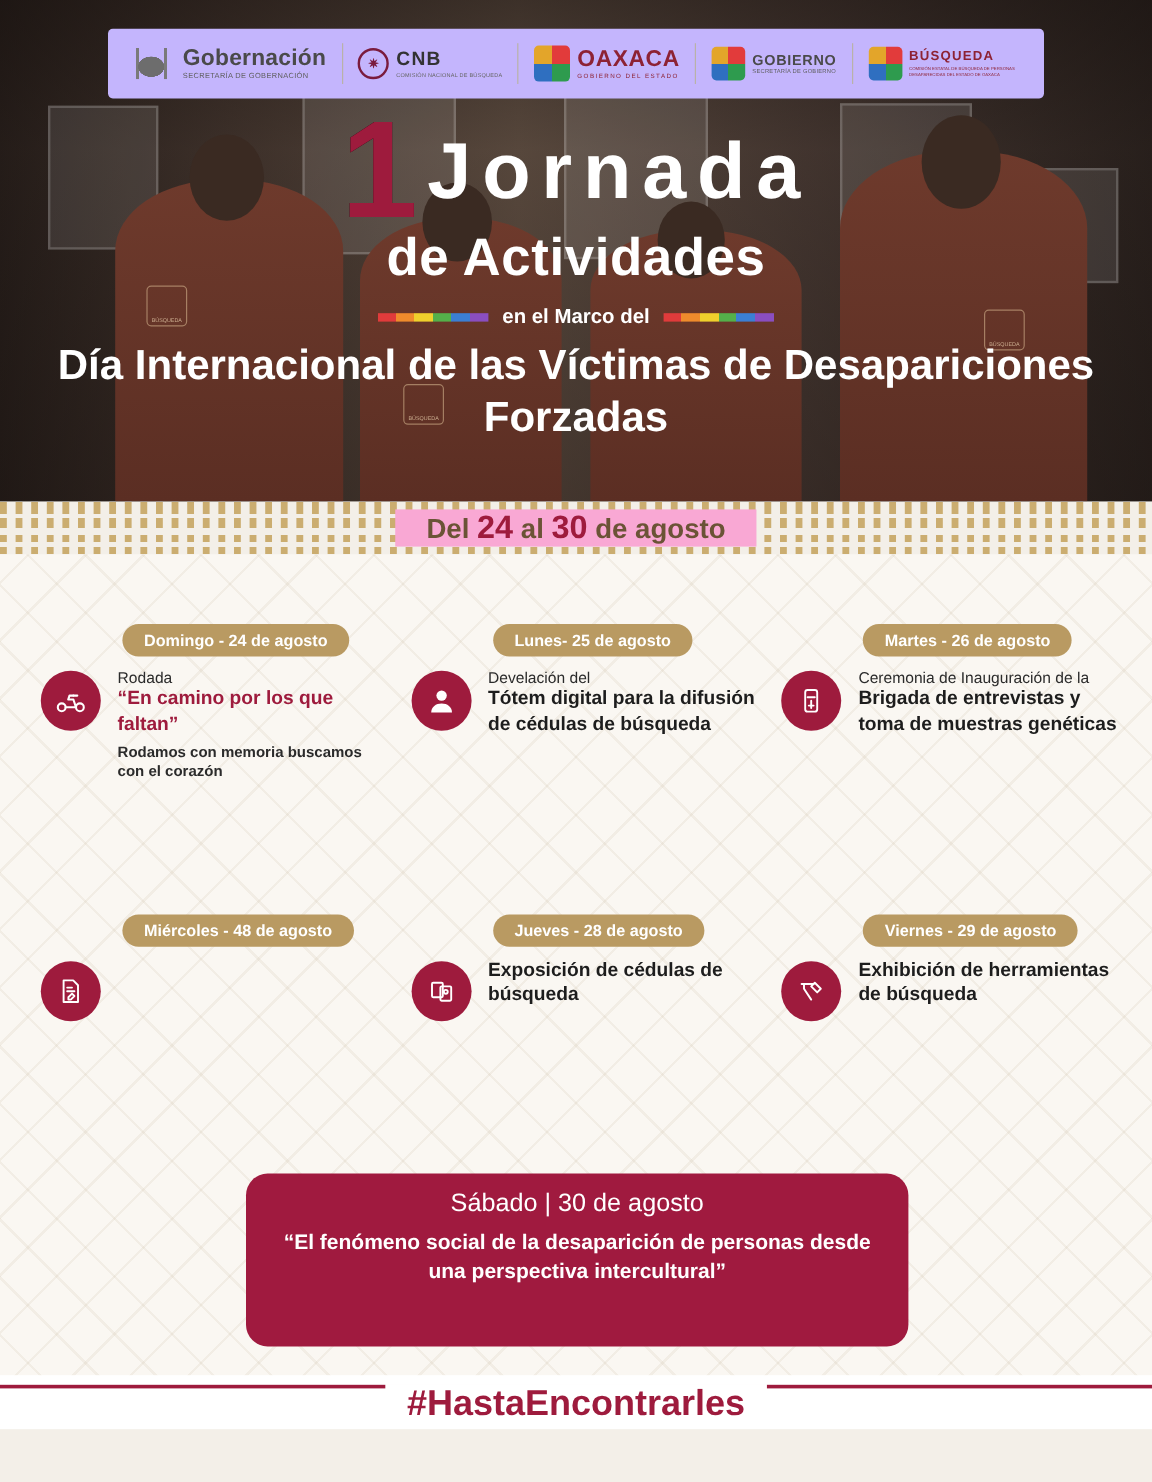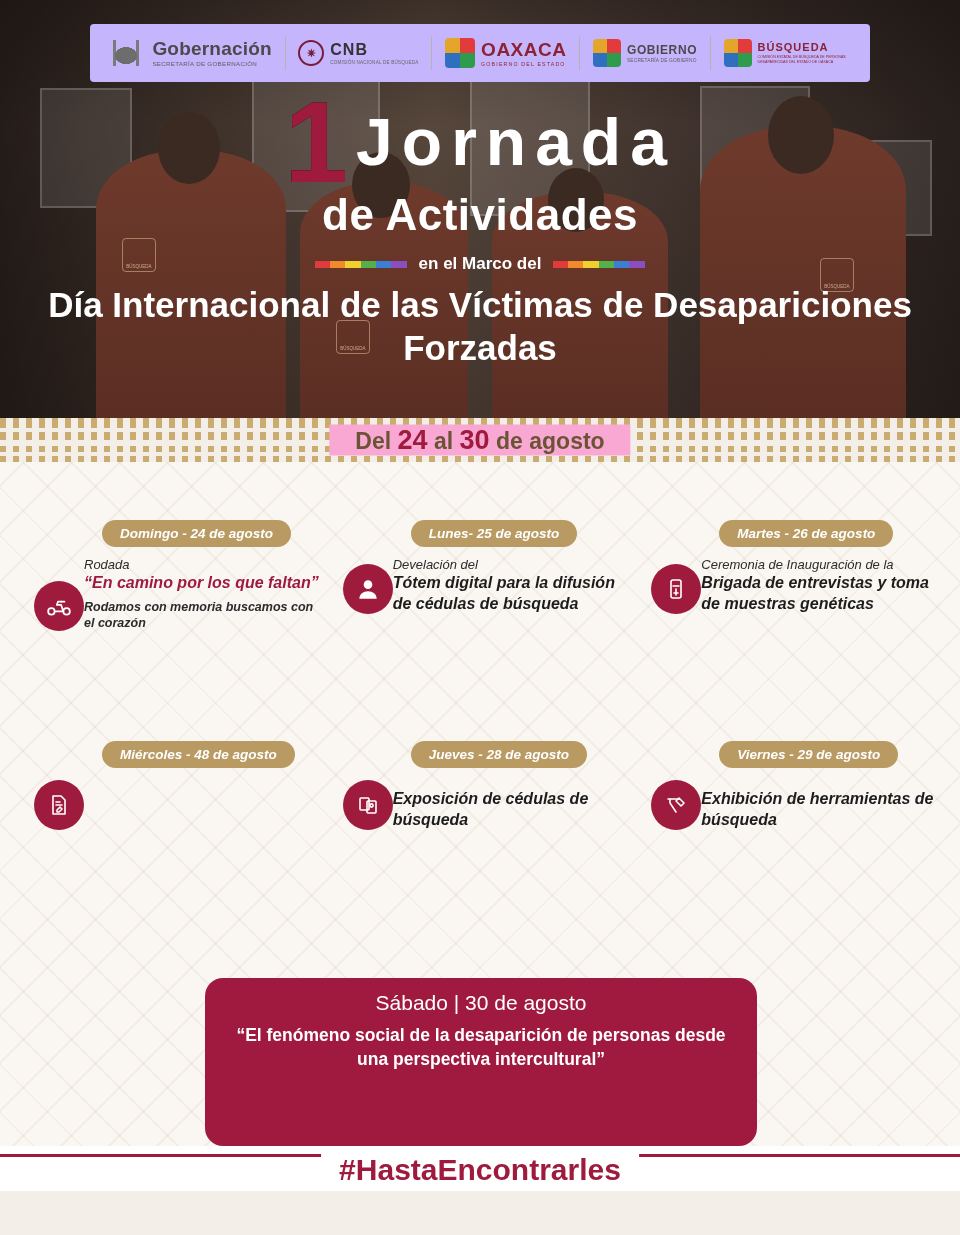--- a/index.html
+++ b/index.html
@@ -178,21 +178,20 @@
 
   
   .main {
     position: absolute;
     top: 462px; left: 0;
     width: 960px; height: 700px;
     background-color: #faf7f2;
     background-image:
       repeating-linear-gradient(45deg, rgba(200,185,160,.16) 0 2px, transparent 2px 34px),
       repeating-linear-gradient(-45deg, rgba(200,185,160,.16) 0 2px, transparent 2px 34px);
-    font-style: italic;
   }
   .grid {
     position: absolute;
     top: 58px; left: 26px;
     width: 916px;
     display: grid;
     grid-template-columns: repeat(3, 1fr);
     row-gap: 110px;
     column-gap: 10px;
   }
@@ -201,21 +200,21 @@
     display: inline-block;
     background: #b99a62;
     color: #ffffff;
     font-size: 13.5px; font-weight: bold;
     padding: 6px 18px;
     border-radius: 14px;
     margin-left: 68px;
     margin-bottom: 8px;
     white-space: nowrap;
   }
-  .card-body { display: flex; align-items: flex-end; }
+  .card-body { display: flex; gap: 14px; align-items: flex-start; }
   .ic {
     flex: 0 0 auto;
     width: 50px; height: 50px;
     border-radius: 50%;
     background: #9e1b3d;
     display: flex; align-items: center; justify-content: center;
     color: #ffffff;
     margin-top: 4px;
   }
   .ic svg { display:block; }
@@ -224,21 +223,21 @@
   .title {
     font-size: 16px; font-weight: bold; color: #1d1d1d; line-height: 1.28;
   }
   .title.quoted { color: #9e1b3d; }
   .post { font-size: 12.5px; font-weight: bold; color: #2b2b2b; line-height: 1.3; margin-top: 5px;}
 
   
   .convo {
     position: absolute;
     left: 205px; top: 978px;
-    width: 552px; height: 168px;
+    width: 552px; height: 144px;
     background: #a01a3f;
     border-radius: 18px;
     color: #fff;
     text-align: center;
     padding-top: 13px;
   }
   .convo .c1 { font-size: 21px; }
   .convo .c2row {
     display: flex; align-items: center; justify-content: center; gap: 12px;
     margin-top: 5px;

